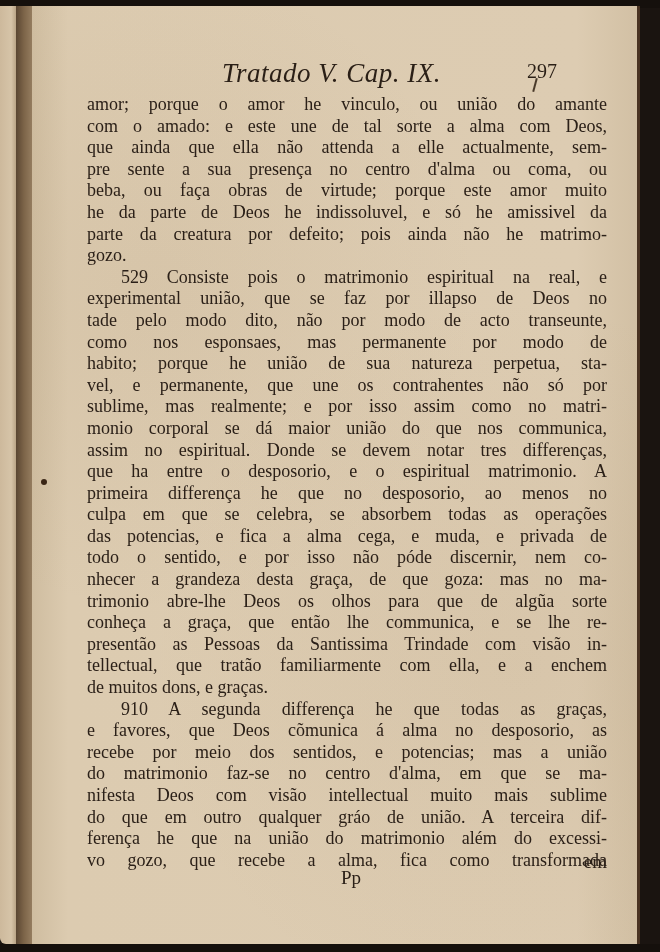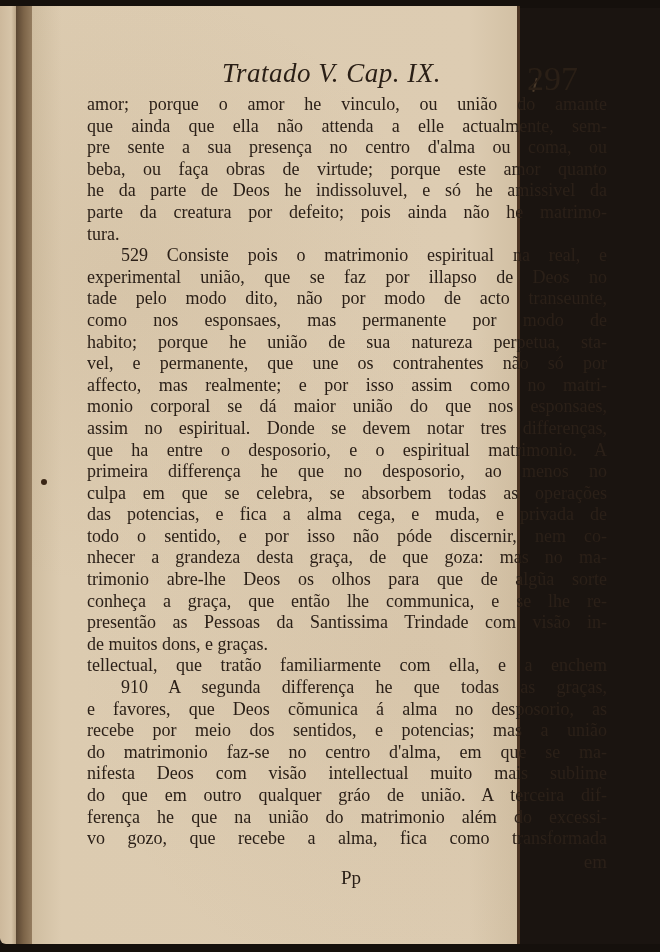--- a/index.html
+++ b/index.html
@@ -12,41 +12,41 @@
   .prev-page {
     position: absolute; left: 0; top: 6px; width: 16px; height: 938px;
     background: linear-gradient(90deg, #cdb99c 0%, #d6c4a8 70%, #b9a486 100%);
     border-radius: 0 0 0 6px;
   }
   .gutter {
     position: absolute; left: 16px; top: 6px; width: 18px; height: 942px;
     background: linear-gradient(90deg, #5a4632 0%, #7d6549 45%, #9a8264 100%);
   }
   .page {
-    position: absolute; left: 32px; top: 6px; width: 488px; height: 940px;
+    position: absolute; left: 32px; top: 6px; width: 608px; height: 940px;
     background: #dccbb0;
     background-image:
       radial-gradient(circle at 20% 30%, rgba(150,120,80,0.08) 0, transparent 40%),
       radial-gradient(circle at 80% 70%, rgba(150,120,80,0.08) 0, transparent 45%),
       linear-gradient(90deg, #cfbda0 0%, #dccbb0 6%, #ddccb2 90%, #d2c0a4 100%);
     border-right: 3px solid #4a3322;
     box-sizing: border-box;
   }
   .header {
     position: absolute; top: 52px; left: 190px; width: 360px; height: 32px;
   }
   .running-title {
     position: absolute; left: 0; top: 0;
     font-family: "Liberation Serif", serif; font-style: italic;
     font-size: 27px; color: #2a1f16; letter-spacing: 0.5px;
   }
   .page-number {
     position: absolute; left: 305px; top: 2px;
     font-family: "Liberation Serif", serif;
-    font-size: 34px; color: #2a1f16;
+    font-size: 20px; color: #2a1f16;
   }
   .stray-mark {
     position: absolute; left: 312px; top: 20px; width: 2px; height: 14px;
     background: #4a3a2a; transform: rotate(15deg);
   }
   .body-text {
     position: absolute; left: 55px; top: 88px; width: 520px;
   }
   .line {
     display: block; height: 21.6px; line-height: 21.6px;
@@ -82,46 +82,47 @@
 
 <div class="page">
   <div class="header">
     <span class="stray-mark"></span>
     <span class="running-title">Tratado V. Cap. IX.</span>
     <span class="page-number">297</span>
   </div>
 
   <div class="body-text" id="body-text">
       <span class="line">amor; porque o amor he vinculo, ou união do amante</span>
+      <span class="line">com o amado: e este une de tal sorte a alma com Deos,</span>
       <span class="line">que ainda que ella não attenda a elle actualmente, sem-</span>
       <span class="line">pre sente a sua presença no centro d'alma ou coma, ou</span>
-      <span class="line">beba, ou faça obras de virtude; porque este amor quanto</span>
+      <span class="line">beba, ou faça obras de virtude; porque este amor muito</span>
       <span class="line">he da parte de Deos he indissoluvel, e só he amissivel da</span>
       <span class="line">parte da creatura por defeito; pois ainda não he matrimo-</span>
-      <span class="line last">tura.</span>
+      <span class="line last">gozo.</span>
       <span class="line indent">529 Consiste pois o matrimonio espiritual na real, e</span>
       <span class="line">experimental união, que se faz por illapso de Deos no</span>
       <span class="line">tade pelo modo dito, não por modo de acto transeunte,</span>
       <span class="line">como nos esponsaes, mas permanente por modo de</span>
       <span class="line">habito; porque he união de sua natureza perpetua, sta-</span>
       <span class="line">vel, e permanente, que une os contrahentes não só por</span>
-      <span class="line">affecto, mas realmente; e por isso assim como no matri-</span>
-      <span class="line">monio corporal se dá maior união do que nos esponsaes,</span>
+      <span class="line">sublime, mas realmente; e por isso assim como no matri-</span>
+      <span class="line">monio corporal se dá maior união do que nos communica,</span>
       <span class="line">assim no espiritual. Donde se devem notar tres differenças,</span>
       <span class="line">que ha entre o desposorio, e o espiritual matrimonio. A</span>
       <span class="line">primeira differença he que no desposorio, ao menos no</span>
       <span class="line">culpa em que se celebra, se absorbem todas as operações</span>
       <span class="line">das potencias, e fica a alma cega, e muda, e privada de</span>
       <span class="line">todo o sentido, e por isso não póde discernir, nem co-</span>
       <span class="line">nhecer a grandeza desta graça, de que goza: mas no ma-</span>
       <span class="line">trimonio abre-lhe Deos os olhos para que de algũa sorte</span>
       <span class="line">conheça a graça, que então lhe communica, e se lhe re-</span>
       <span class="line">presentão as Pessoas da Santissima Trindade com visão in-</span>
+      <span class="line">tellectual, que tratão familiarmente com ella, e a enchem</span>
       <span class="line last">de muitos dons, e graças.</span>
-      <span class="line">tellectual, que tratão familiarmente com ella, e a enchem</span>
       <span class="line indent">910 A segunda differença he que todas as graças,</span>
       <span class="line">e favores, que Deos cõmunica á alma no desposorio, as</span>
       <span class="line">recebe por meio dos sentidos, e potencias; mas a união</span>
       <span class="line">do matrimonio faz-se no centro d'alma, em que se ma-</span>
       <span class="line">nifesta Deos com visão intellectual muito mais sublime</span>
       <span class="line">do que em outro qualquer gráo de união. A terceira dif-</span>
       <span class="line">ferença he que na união do matrimonio além do excessi-</span>
       <span class="line">vo gozo, que recebe a alma, fica como transformada</span>
     </div>
 

